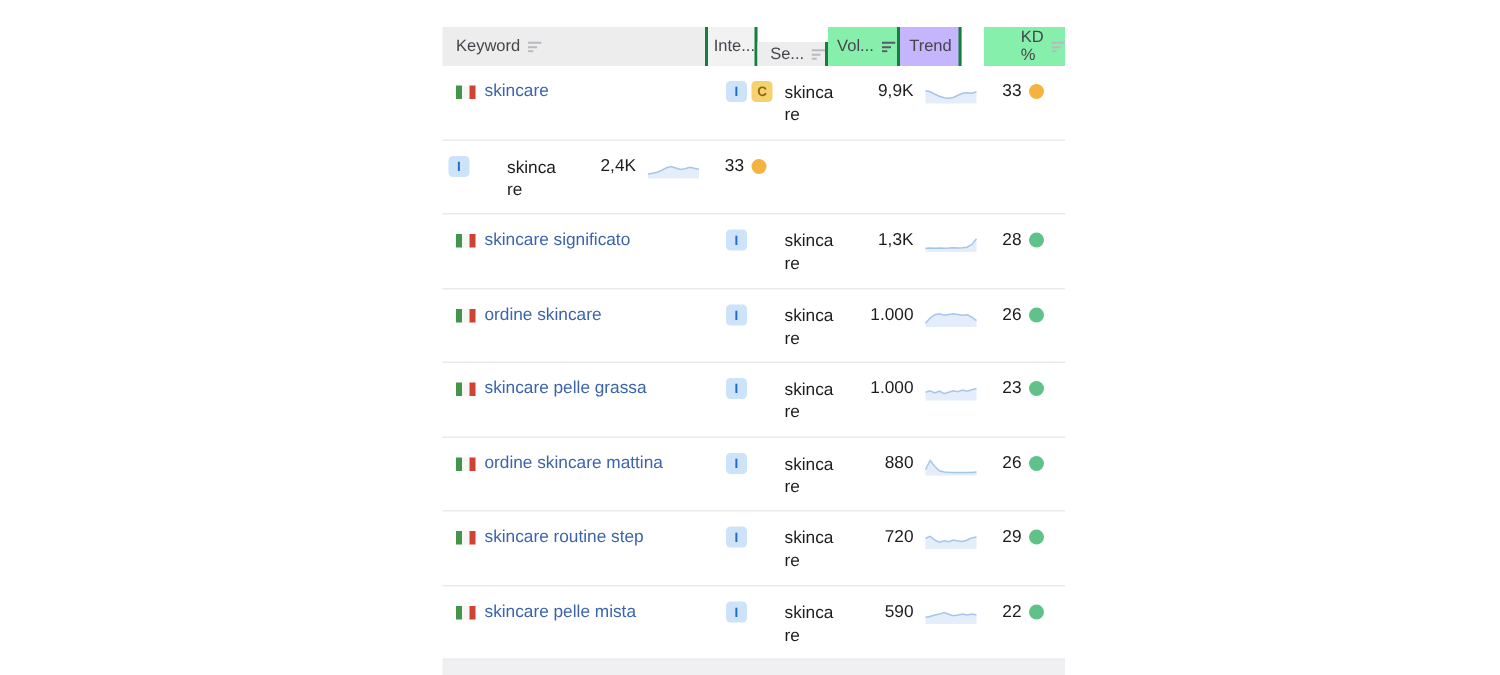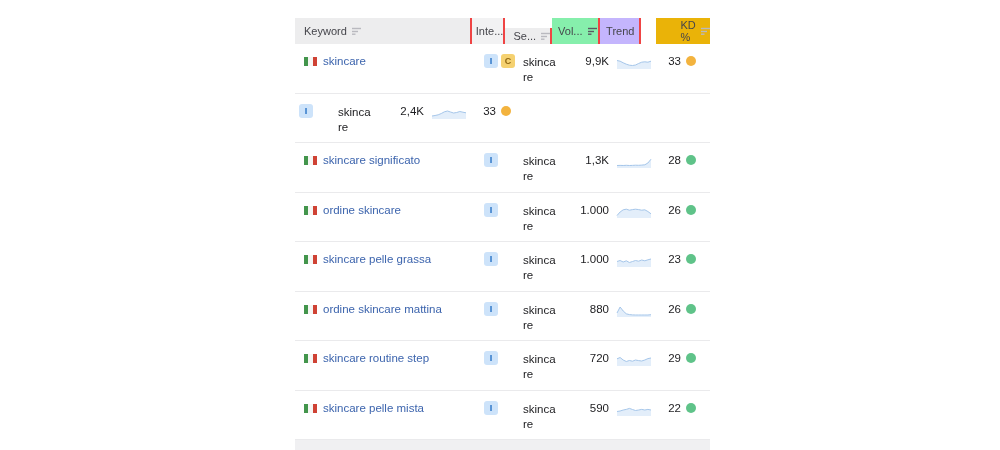--- a/index.html
+++ b/index.html
@@ -2,28 +2,28 @@
 <html><head>
 <meta charset="utf-8">
 <style>
   * { margin:0; padding:0; box-sizing:border-box; }
   html,body { width:1000px; height:450px; background:#ffffff; font-family:"Liberation Sans", sans-serif; overflow:hidden; }
 
   .table-wrap { position:absolute; left:295px; top:18px; width:415px; height:415px; background:#fff; }
 
   
   .thead { display:flex; height:26px; }
-  .th { display:flex; align-items:center; gap:5px; font-size:11px; color:#45454b; padding:0 0 0 9px; border-right:2px solid #ef4444; }
+  .th { display:flex; align-items:center; gap:5px; font-size:11px; color:#45454b; padding:0 0 0 9px; border-right:2px solid #15803d; }
   .th:last-child { border-right:none; }
   .th-keyword { width:185px; background:#ededee; }
   .th-intent  { width:35px;  background:#f2f2f3; padding-left:4px; }
   .th-seed    { width:47px;  background:#ededee; padding-left:8px;margin-top:10px; }
   .th-vol     { width:50px;  background:#86efac; padding-left:6px; }
   .th-trend   { width:43px;  background:#c4b5fd; padding-left:6px; }
-  .th-kd      { width:55px;  background:#eab308; padding-left:24px;margin-left:15px; }
+  .th-kd      { width:55px;  background:#86efac; padding-left:24px;margin-left:15px; }
   .sort-ic { display:inline-block; line-height:0; }
   .sort-ic svg { display:block; }
 
   
   .row { display:flex; height:49.5px; border-bottom:1px solid #eaeaec; }
   .cell { display:flex; align-items:flex-start; }
   .c-kw  { width:185px; padding:11px 6px 0 9px; gap:6px; align-items:center; align-items:flex-start; }
   .c-int { width:35px;  padding:10px 0 0 4px; gap:3px; }
   .c-se  { width:47px;  padding:11px 5px 0 8px; font-size:11.5px; color:#1c1c1f; line-height:15px; word-break:break-all; }
   .c-vol { width:50px;  padding:11px 3px 0 0; font-size:11.5px; color:#1c1c1f; justify-content:flex-end; }

